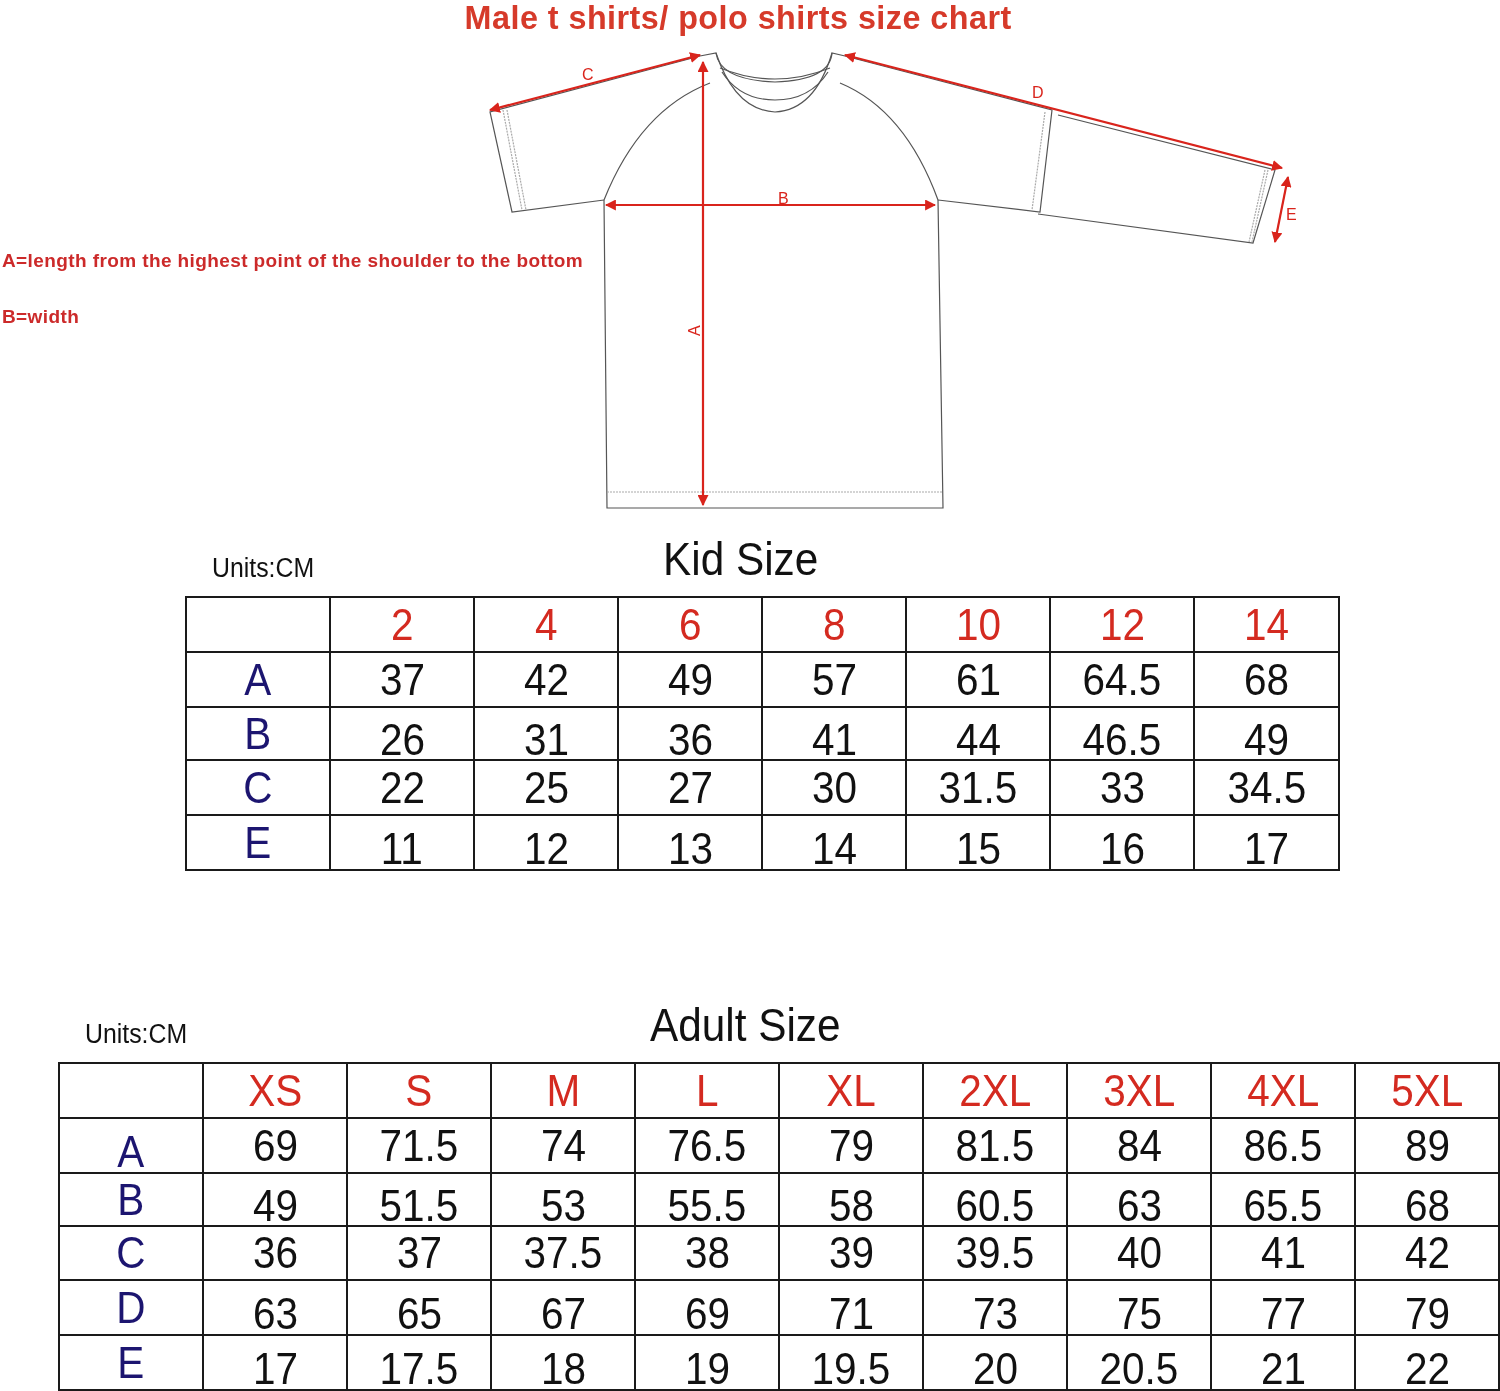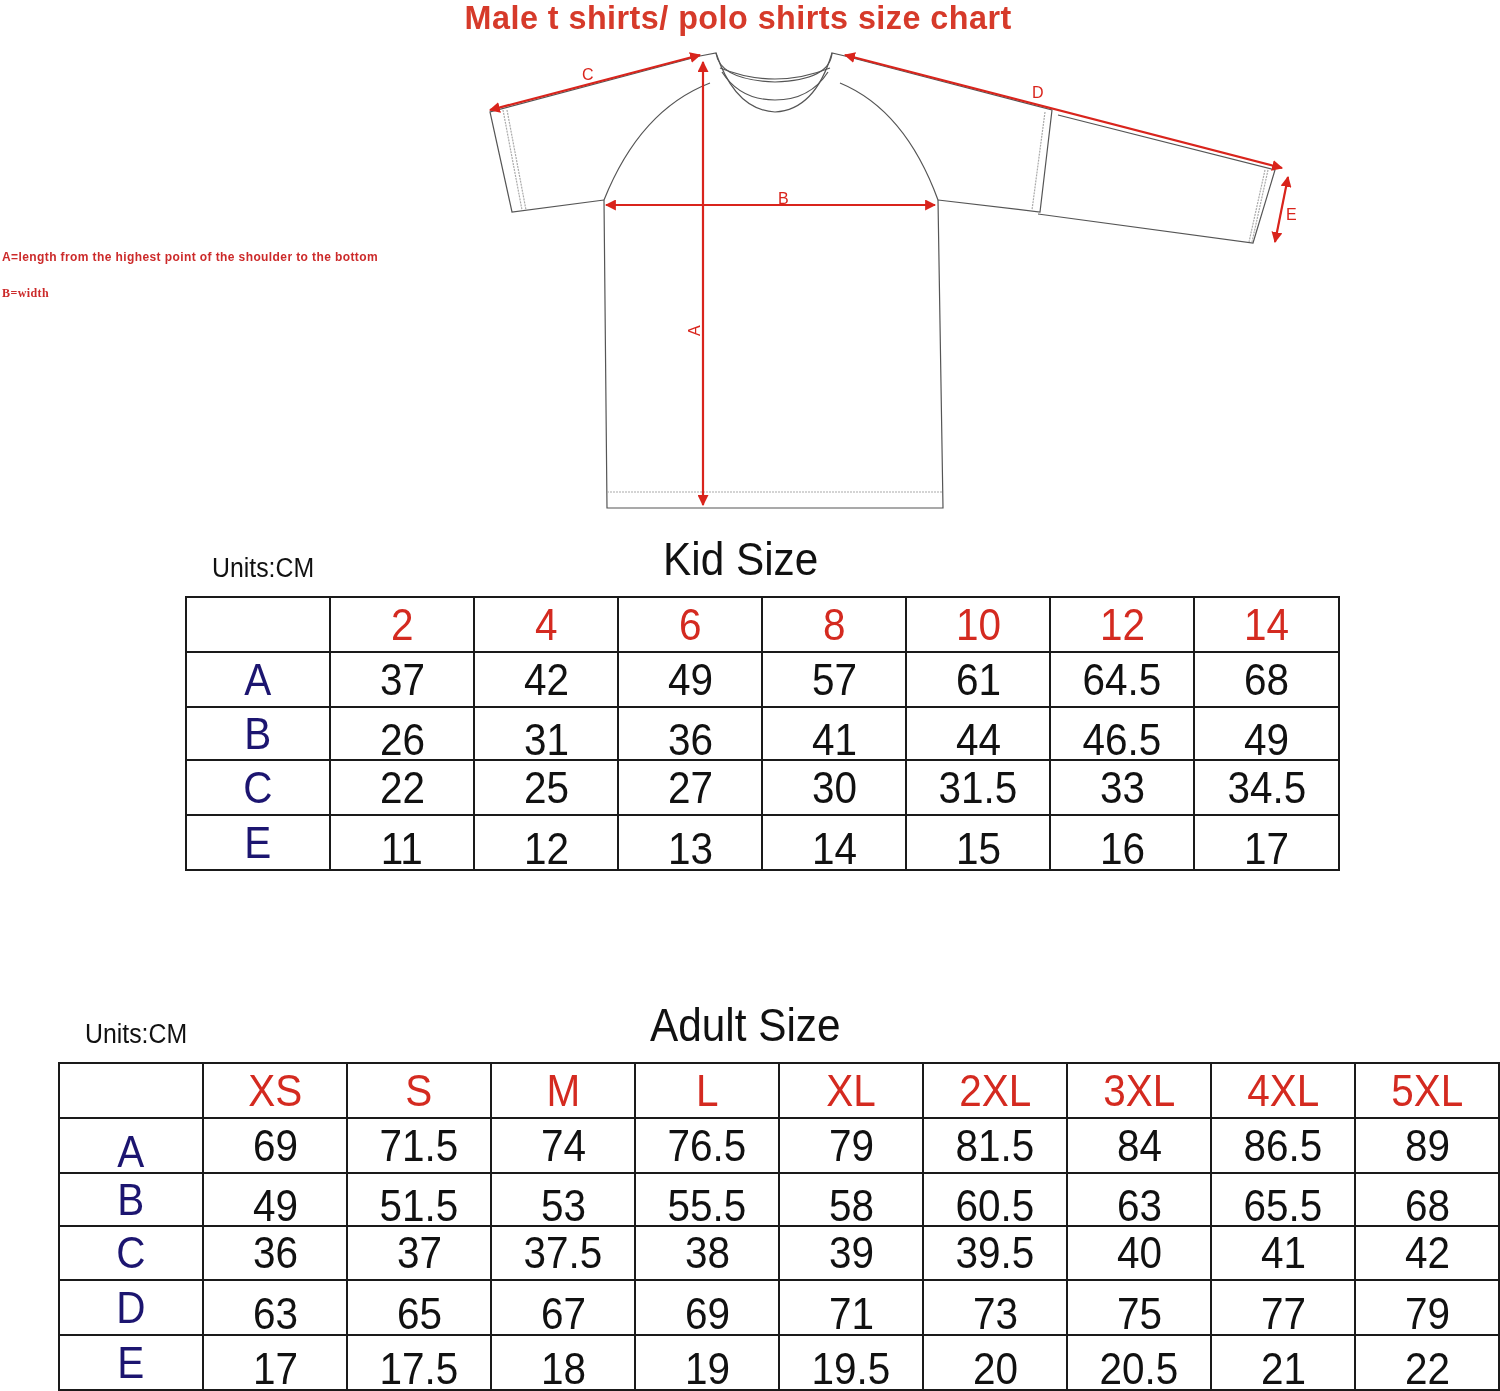--- a/index.html
+++ b/index.html
@@ -7,24 +7,24 @@
     body { position: relative; font-family: "Liberation Sans", sans-serif; }
 
     .title {
       position: absolute; left: 0; width: 1554px; top: -2px;
       text-align: center; color: #d63a2a; font-weight: bold;
       font-size: 34px; letter-spacing: 0.5px;
       transform: scaleX(0.95); transform-origin: 0 0;
     }
     .legend-line {
       position: absolute; left: 2px; color: #cc2a2a; font-weight: bold;
-      font-size: 12px; letter-spacing: 0.4px;
+      font-size: 19px; letter-spacing: 0.4px;
     }
     .legend-a { top: 250px; }
-    .legend-b { top: 286px; font-family: Liberation Serif, serif; }
+    .legend-b { top: 306px; }
 
     svg.diagram { position: absolute; left: 0; top: 0; }
 
     .section-title {
       position: absolute; color: #111; font-size: 46px;
       font-family: "Liberation Sans", sans-serif;
       transform: scaleX(0.92); transform-origin: 0 0;
     }
     .units {
       position: absolute; color: #111; font-size: 27px;

